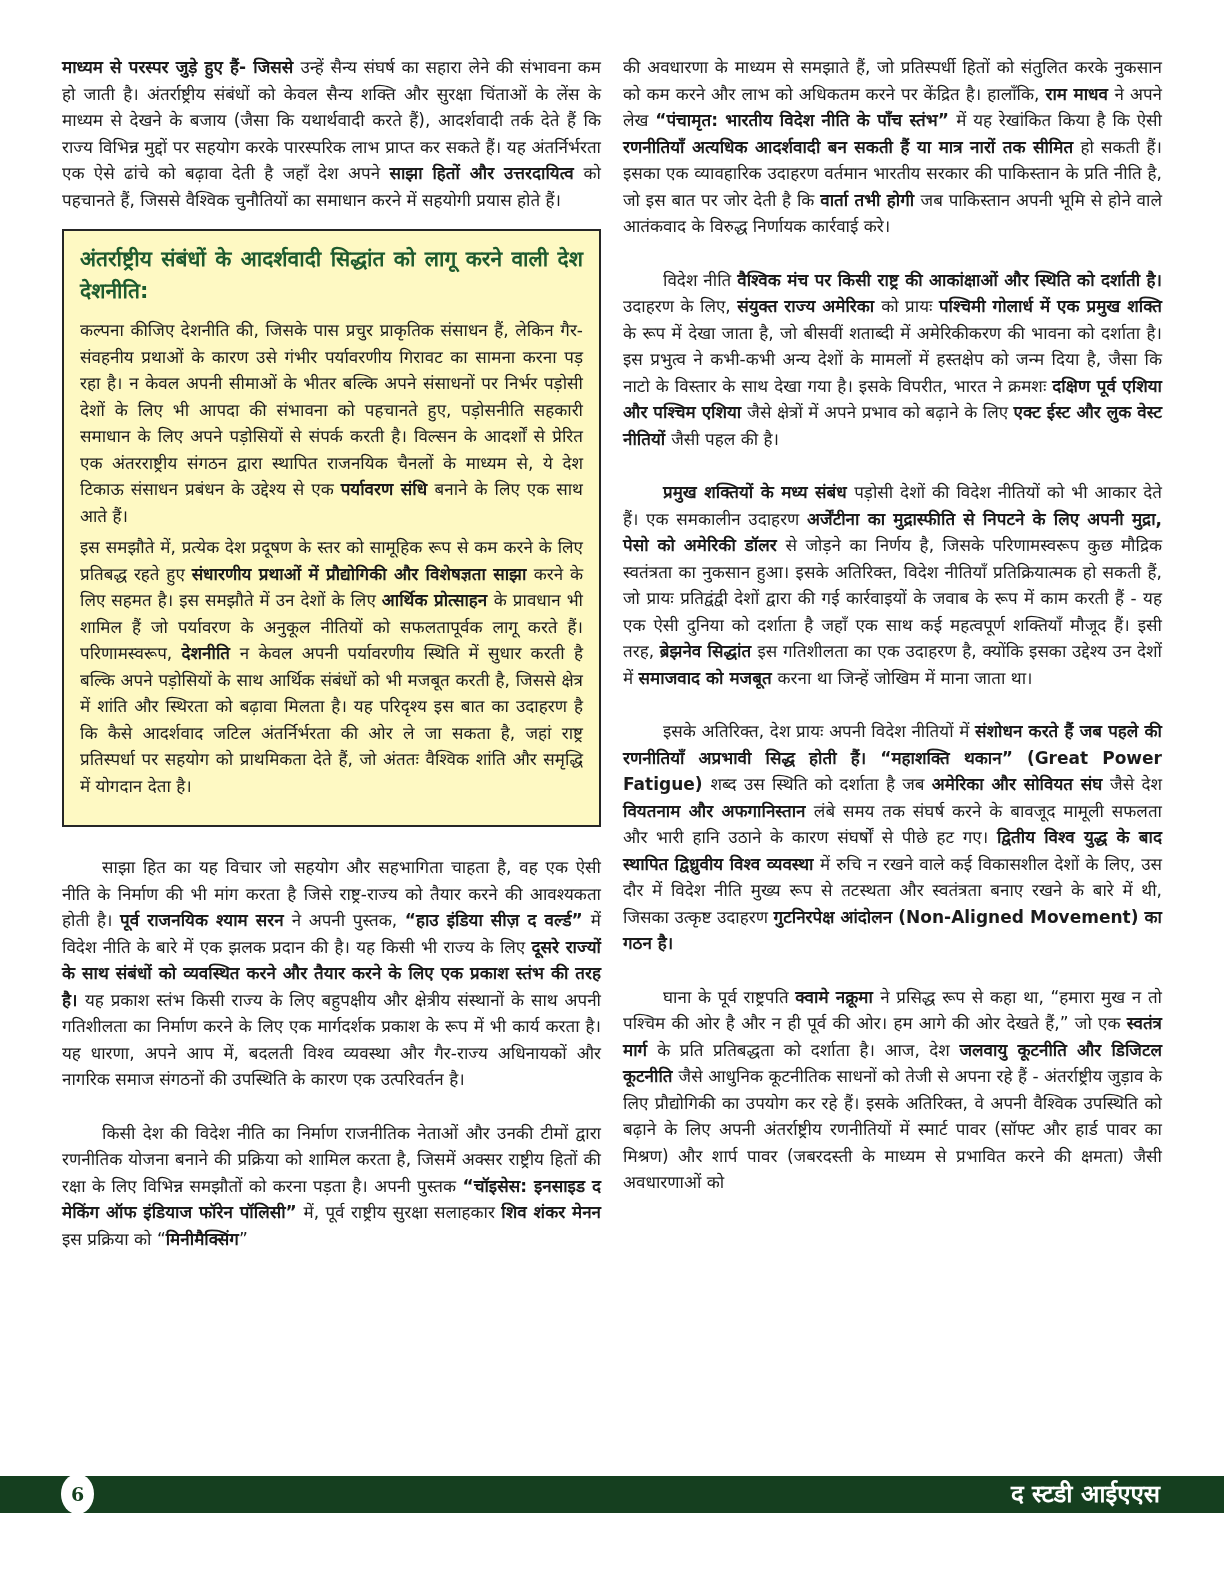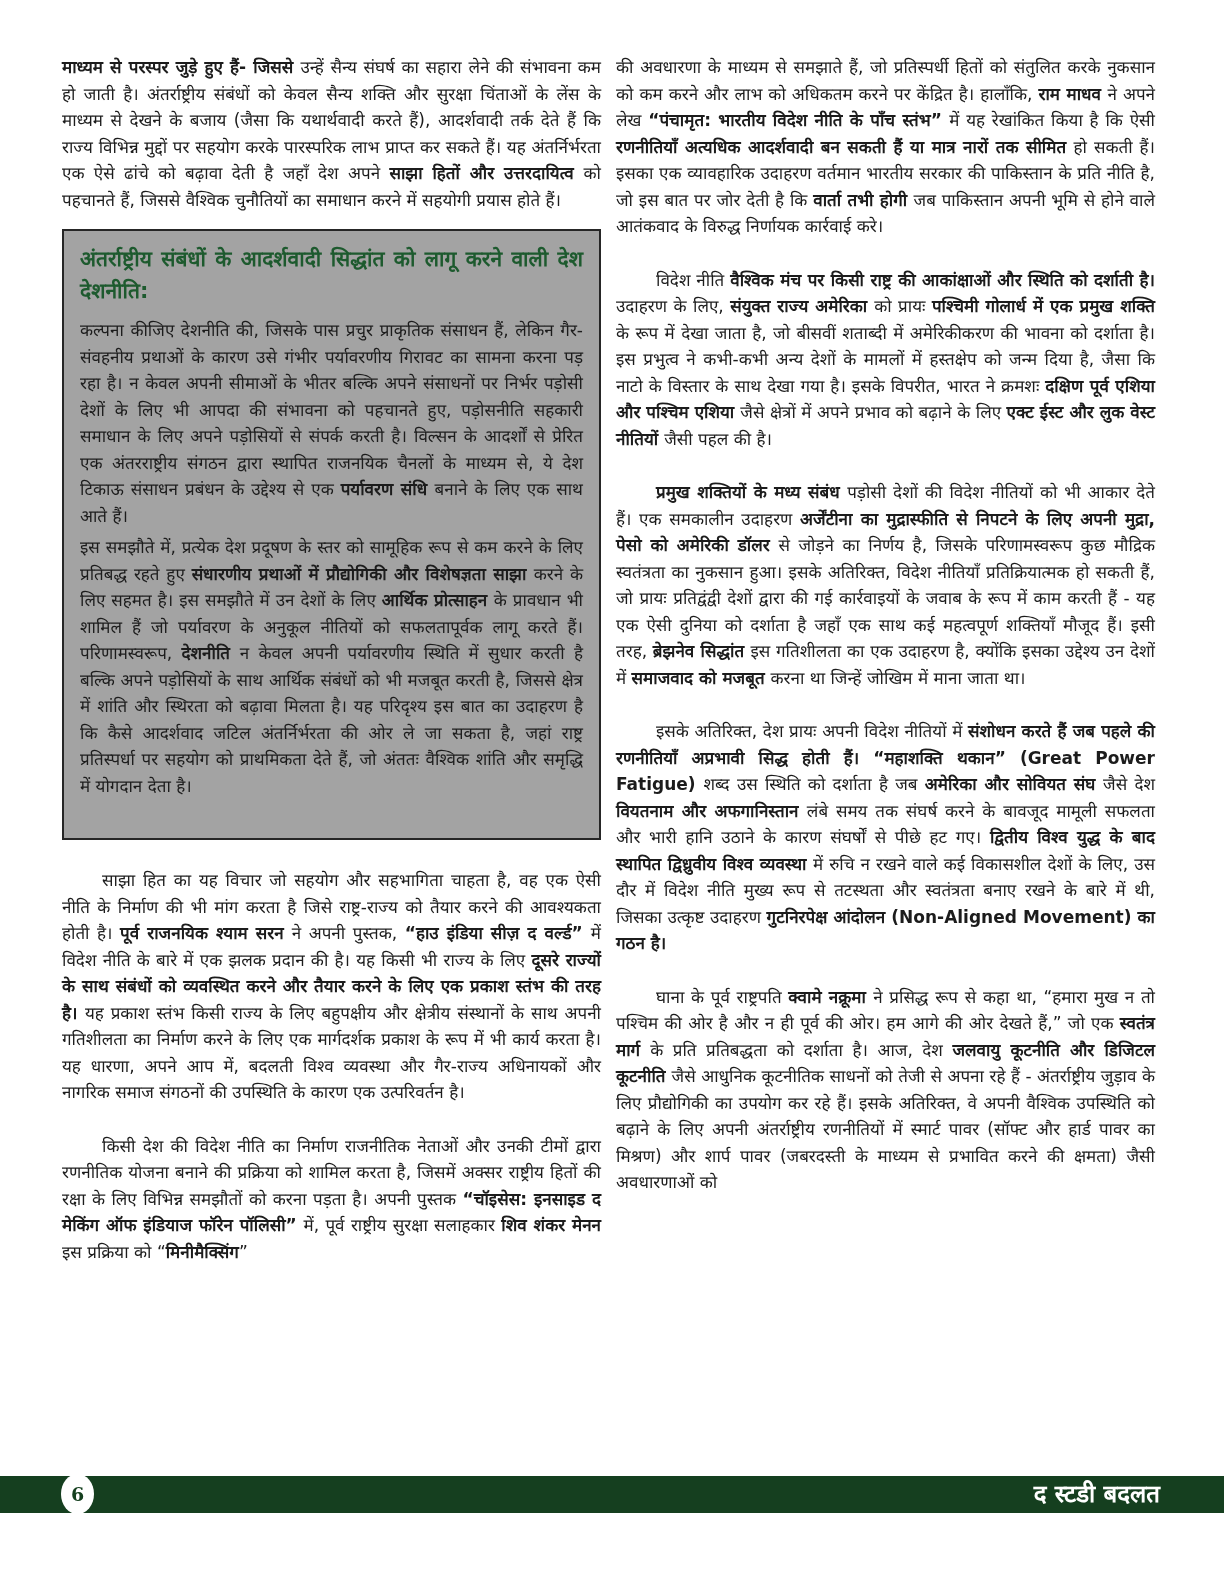--- a/index.html
+++ b/index.html
@@ -11,36 +11,36 @@
     overflow: hidden;
     font-family: "DejaVu Sans", sans-serif;
     color: #1c1c1c;
   }
   .columns {
     position: absolute;
     top: 54px;
     left: 62px;
     width: 1100px;
     display: flex;
-    gap: 15px;
+    gap: 22px;
   }
   .col { width: 539px; }
   .para {
     margin: 0 0 13px 0;
     font-size: 17px;
     line-height: 26.5px;
     text-align: justify;
     text-justify: inter-word;
   }
   .para b { font-weight: bold; }
   .indent { text-indent: 40px; margin-top: 27px; }
   .idea-box {
-    background: #a3a3a3;
+    background: #fef9c3;
     border: 2px solid #262626;
-    padding: 12px 16px 27px 16px;
+    padding: 12px 16px 14px 16px;
     margin: 16px 0 20px 0;
   }
   .box-heading {
     margin: 0 0 10px 0;
     font-size: 21px;
     line-height: 32px;
     font-weight: bold;
     color: #1d5a2e;
     text-align: justify;
   }
@@ -107,18 +107,18 @@
       <p class="para"><span>की अवधारणा के माध्यम से समझाते हैं, जो प्रतिस्पर्धी हितों को संतुलित करके नुकसान को कम करने और लाभ को अधिकतम करने पर केंद्रित है। हालाँकि, </span><b>राम माधव </b><span>ने अपने लेख </span><b>“पंचामृत: भारतीय विदेश नीति के पाँच स्तंभ” </b><span>में यह रेखांकित किया है कि ऐसी </span><b>रणनीतियाँ अत्यधिक आदर्शवादी बन सकती हैं या मात्र नारों तक सीमित </b><span>हो सकती हैं। इसका एक व्यावहारिक उदाहरण वर्तमान भारतीय सरकार की पाकिस्तान के प्रति नीति है, जो इस बात पर जोर देती है कि </span><b>वार्ता तभी होगी </b><span>जब पाकिस्तान अपनी भूमि से होने वाले आतंकवाद के विरुद्ध निर्णायक कार्रवाई करे।</span></p>
       <p class="para indent"><span>विदेश नीति </span><b>वैश्विक मंच पर किसी राष्ट्र की आकांक्षाओं और स्थिति को दर्शाती है। </b><span>उदाहरण के लिए, </span><b>संयुक्त राज्य अमेरिका </b><span>को प्रायः </span><b>पश्चिमी गोलार्ध में एक प्रमुख शक्ति </b><span>के रूप में देखा जाता है, जो बीसवीं शताब्दी में अमेरिकीकरण की भावना को दर्शाता है। इस प्रभुत्व ने कभी-कभी अन्य देशों के मामलों में हस्तक्षेप को जन्म दिया है, जैसा कि नाटो के विस्तार के साथ देखा गया है। इसके विपरीत, भारत ने क्रमशः </span><b>दक्षिण पूर्व एशिया और पश्चिम एशिया </b><span>जैसे क्षेत्रों में अपने प्रभाव को बढ़ाने के लिए </span><b>एक्ट ईस्ट और लुक वेस्ट नीतियों </b><span>जैसी पहल की है।</span></p>
       <p class="para indent"><b>प्रमुख शक्तियों के मध्य संबंध </b><span>पड़ोसी देशों की विदेश नीतियों को भी आकार देते हैं। एक समकालीन उदाहरण </span><b>अर्जेंटीना का मुद्रास्फीति से निपटने के लिए अपनी मुद्रा, पेसो को अमेरिकी डॉलर </b><span>से जोड़ने का निर्णय है, जिसके परिणामस्वरूप कुछ मौद्रिक स्वतंत्रता का नुकसान हुआ। इसके अतिरिक्त, विदेश नीतियाँ प्रतिक्रियात्मक हो सकती हैं, जो प्रायः प्रतिद्वंद्वी देशों द्वारा की गई कार्रवाइयों के जवाब के रूप में काम करती हैं - यह एक ऐसी दुनिया को दर्शाता है जहाँ एक साथ कई महत्वपूर्ण शक्तियाँ मौजूद हैं। इसी तरह, </span><b>ब्रेझनेव सिद्धांत </b><span>इस गतिशीलता का एक उदाहरण है, क्योंकि इसका उद्देश्य उन देशों में </span><b>समाजवाद को मजबूत </b><span>करना था जिन्हें जोखिम में माना जाता था।</span></p>
       <p class="para indent"><span>इसके अतिरिक्त, देश प्रायः अपनी विदेश नीतियों में </span><b>संशोधन करते हैं जब पहले की रणनीतियाँ अप्रभावी सिद्ध होती हैं। “महाशक्ति थकान” (Great Power Fatigue) </b><span>शब्द उस स्थिति को दर्शाता है जब </span><b>अमेरिका और सोवियत संघ </b><span>जैसे देश </span><b>वियतनाम और अफगानिस्तान </b><span>लंबे समय तक संघर्ष करने के बावजूद मामूली सफलता और भारी हानि उठाने के कारण संघर्षों से पीछे हट गए। </span><b>द्वितीय विश्व युद्ध के बाद स्थापित द्विध्रुवीय विश्व व्यवस्था </b><span>में रुचि न रखने वाले कई विकासशील देशों के लिए, उस दौर में विदेश नीति मुख्य रूप से तटस्थता और स्वतंत्रता बनाए रखने के बारे में थी, जिसका उत्कृष्ट उदाहरण </span><b>गुटनिरपेक्ष आंदोलन (Non-Aligned Movement) का गठन है।</b></p>
       <p class="para indent"><span>घाना के पूर्व राष्ट्रपति </span><b>क्वामे नक्रूमा </b><span>ने प्रसिद्ध रूप से कहा था, “हमारा मुख न तो पश्चिम की ओर है और न ही पूर्व की ओर। हम आगे की ओर देखते हैं,” जो एक </span><b>स्वतंत्र मार्ग </b><span>के प्रति प्रतिबद्धता को दर्शाता है। आज, देश </span><b>जलवायु कूटनीति और डिजिटल कूटनीति </b><span>जैसे आधुनिक कूटनीतिक साधनों को तेजी से अपना रहे हैं - अंतर्राष्ट्रीय जुड़ाव के लिए प्रौद्योगिकी का उपयोग कर रहे हैं। इसके अतिरिक्त, वे अपनी वैश्विक उपस्थिति को बढ़ाने के लिए अपनी अंतर्राष्ट्रीय रणनीतियों में स्मार्ट पावर (सॉफ्ट और हार्ड पावर का मिश्रण) और शार्प पावर (जबरदस्ती के माध्यम से प्रभावित करने की क्षमता) जैसी अवधारणाओं को</span></p>
     </div>
 
   </div>
 
   <div class="footer-bar">
-    <div class="footer-brand">द स्टडी बदलत</div>
+    <div class="footer-brand">द स्टडी आईएएस</div>
   </div>
   <div class="page-badge">
     <span>6</span>
   </div>
 </div>
 
 </body></html>

